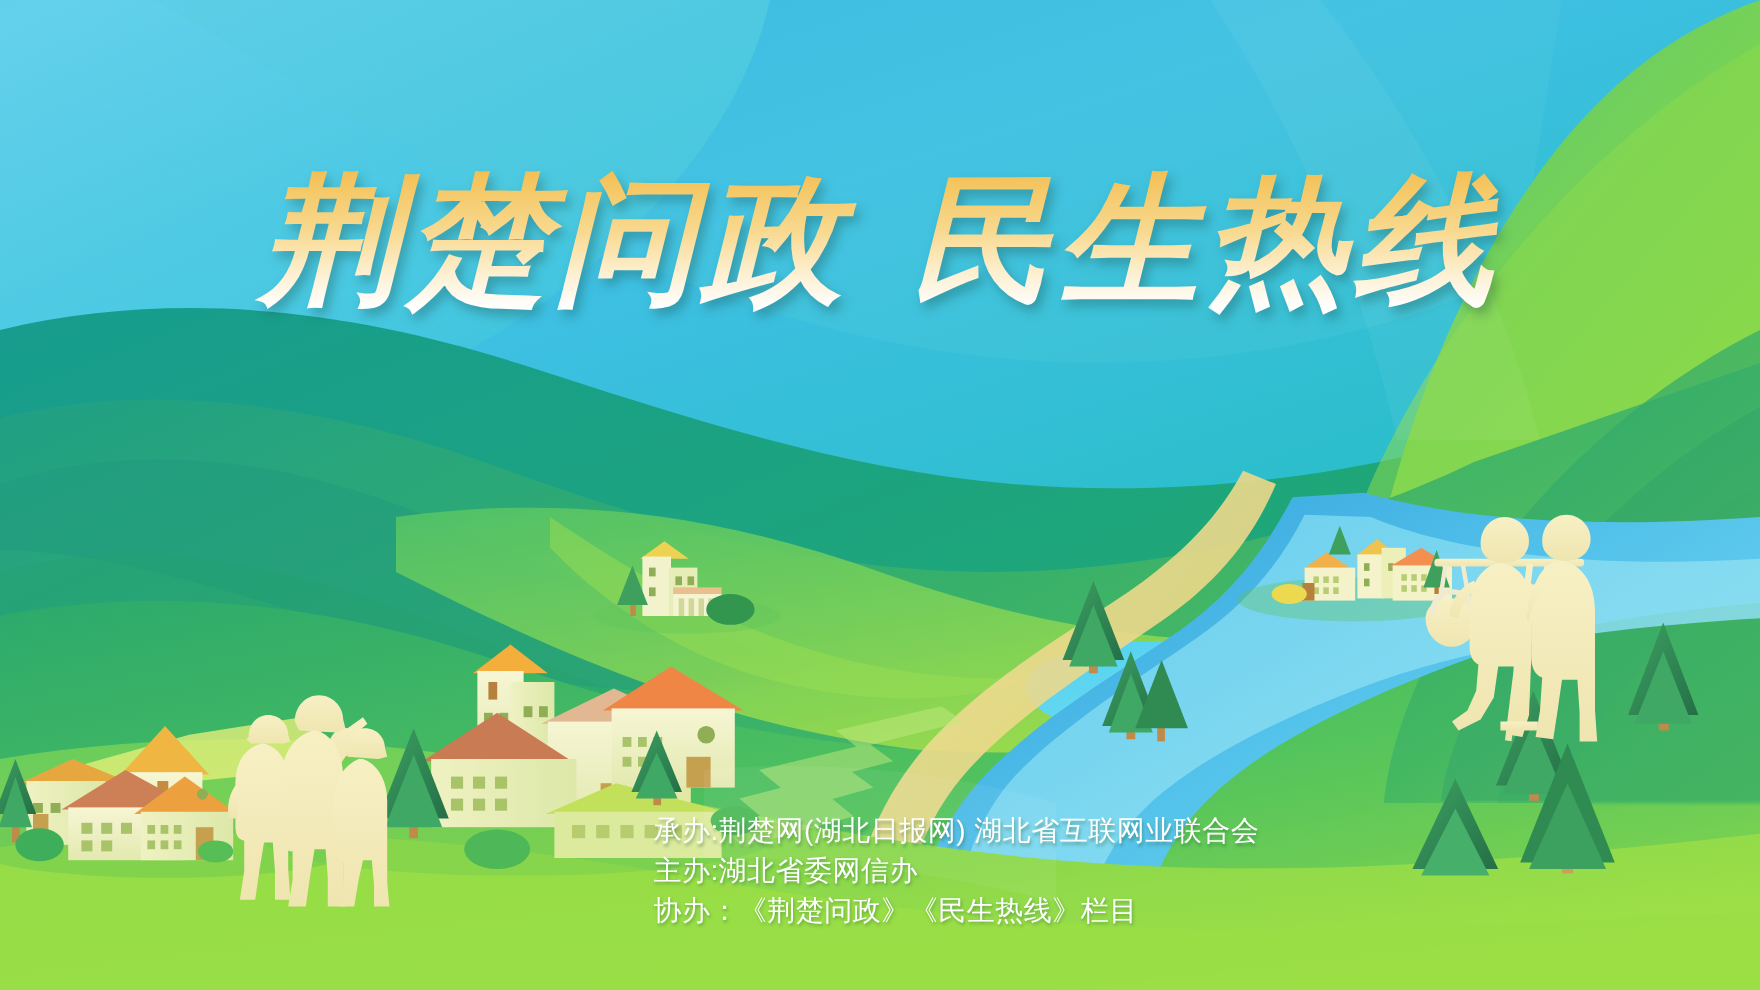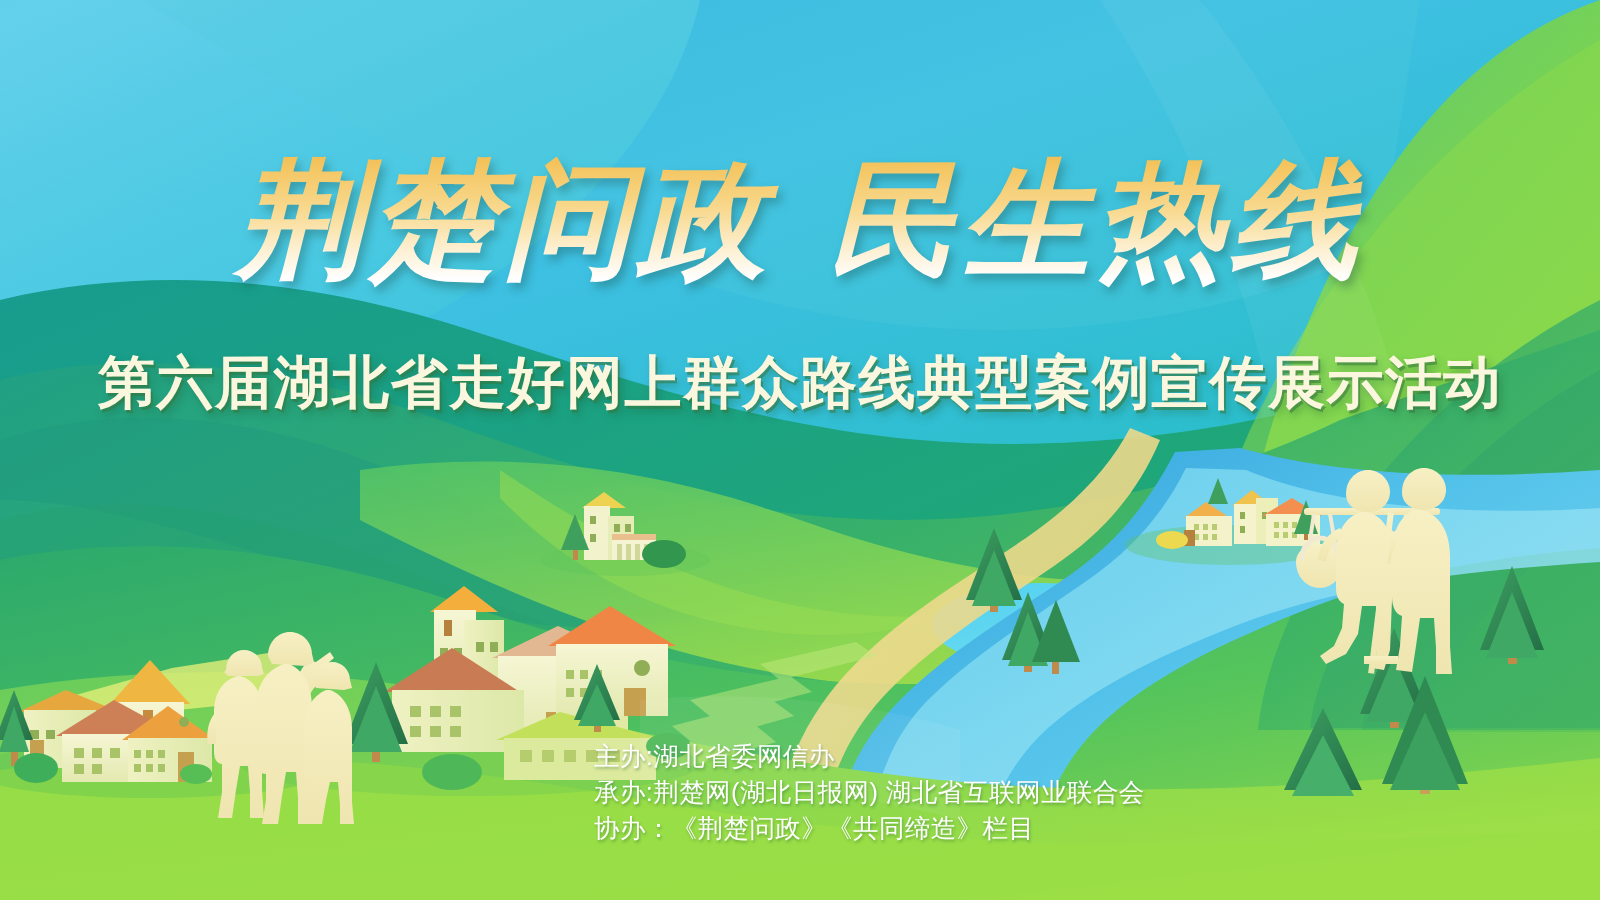--- a/index.html
+++ b/index.html
@@ -508,22 +508,21 @@
       <rect x="1378" y="512" width="6" height="162" transform="rotate(7 1381 593)"></rect>
       <path d="M1364,656 L1398,656 L1398,664 L1364,664 Z"></path>
     </g>
 
     <path d="M1100,0 C1180,120 1240,260 1270,400 L1400,400 C1360,240 1280,100 1200,0 Z" fill="#ffffff" opacity="0.05"></path>
     <path d="M640,700 C740,690 860,700 960,730 L960,820 C840,790 730,778 640,780 Z" fill="#ffffff" opacity="0.06"></path>
   </svg>
 
   <div id="title-block">
     <div id="main-title"><span>荆楚问政</span><span class="gap"></span><span>民生热线</span></div>
-    <div id="sub-title">第六届湖北省走好网上群众路线典型案例宣传展示活动</div>
   </div>
 
   <div id="credits">
+    <div>承办:荆楚网(湖北日报网) 湖北省互联网业联合会</div>
     <div>主办:湖北省委网信办</div>
-    <div>承办:荆楚网(湖北日报网) 湖北省互联网业联合会</div>
-    <div>协办：《荆楚问政》《共同缔造》栏目</div>
+    <div>协办：《荆楚问政》《民生热线》栏目</div>
   </div>
 
 </div>
 
 </body></html>

